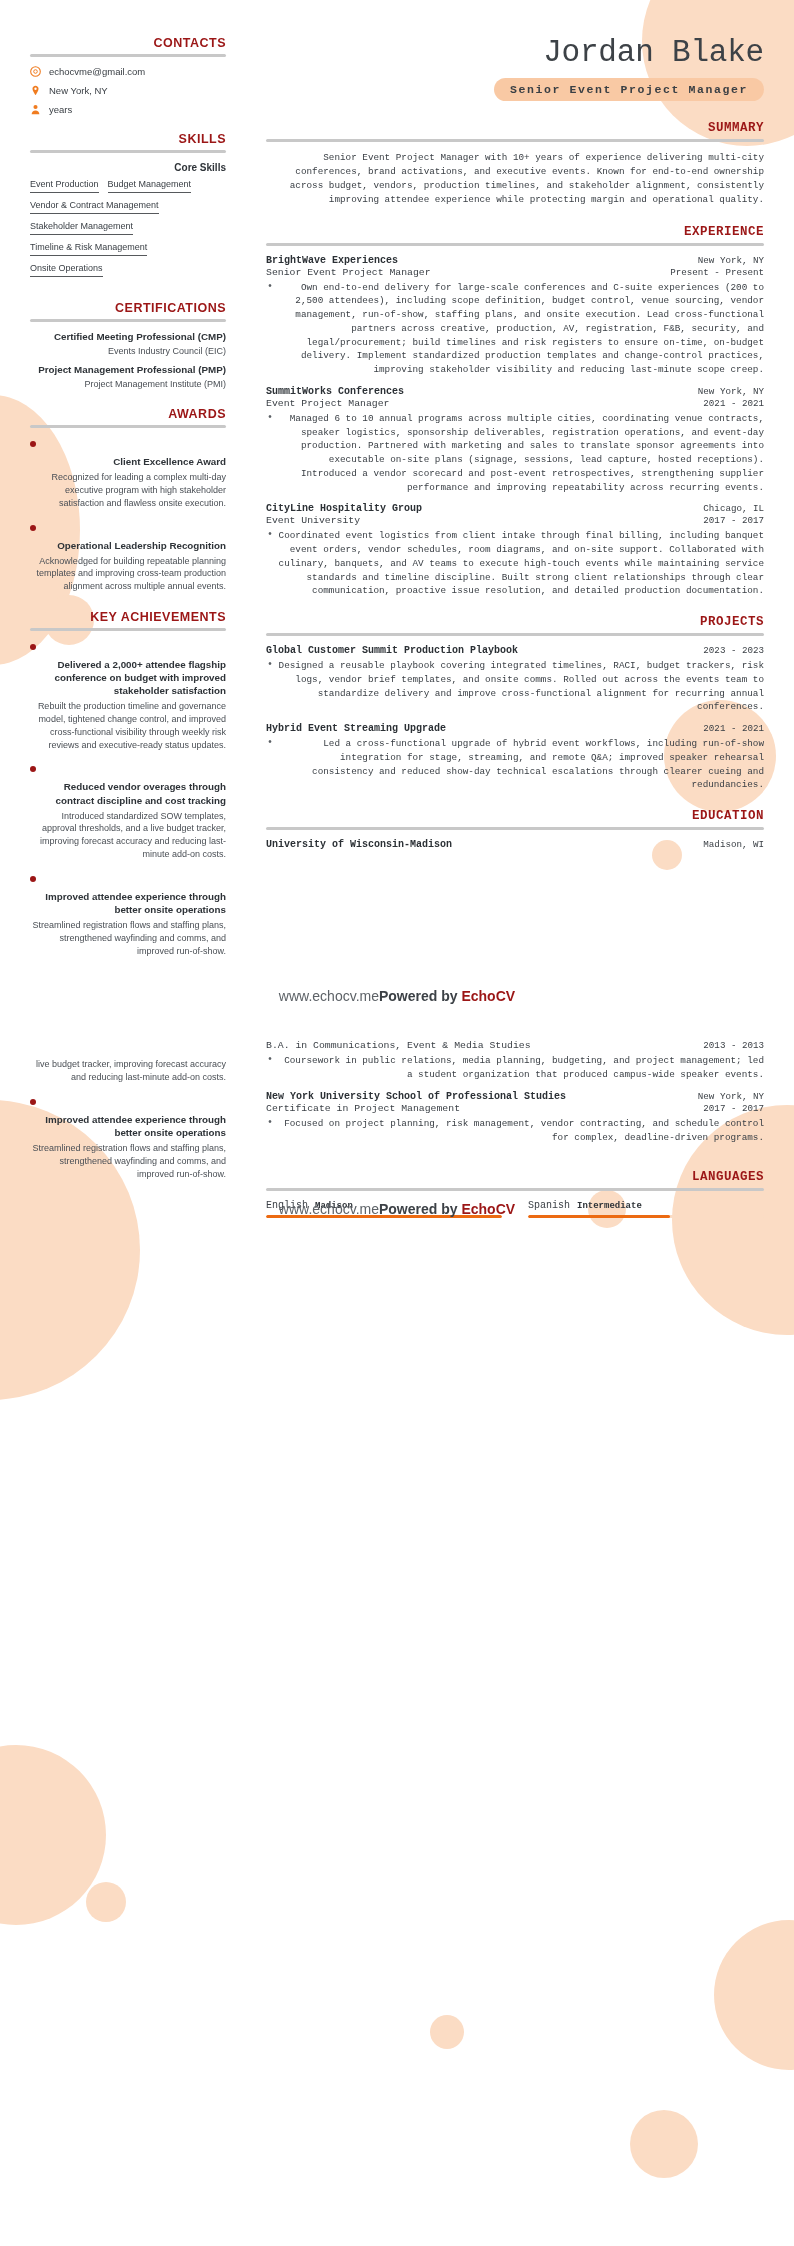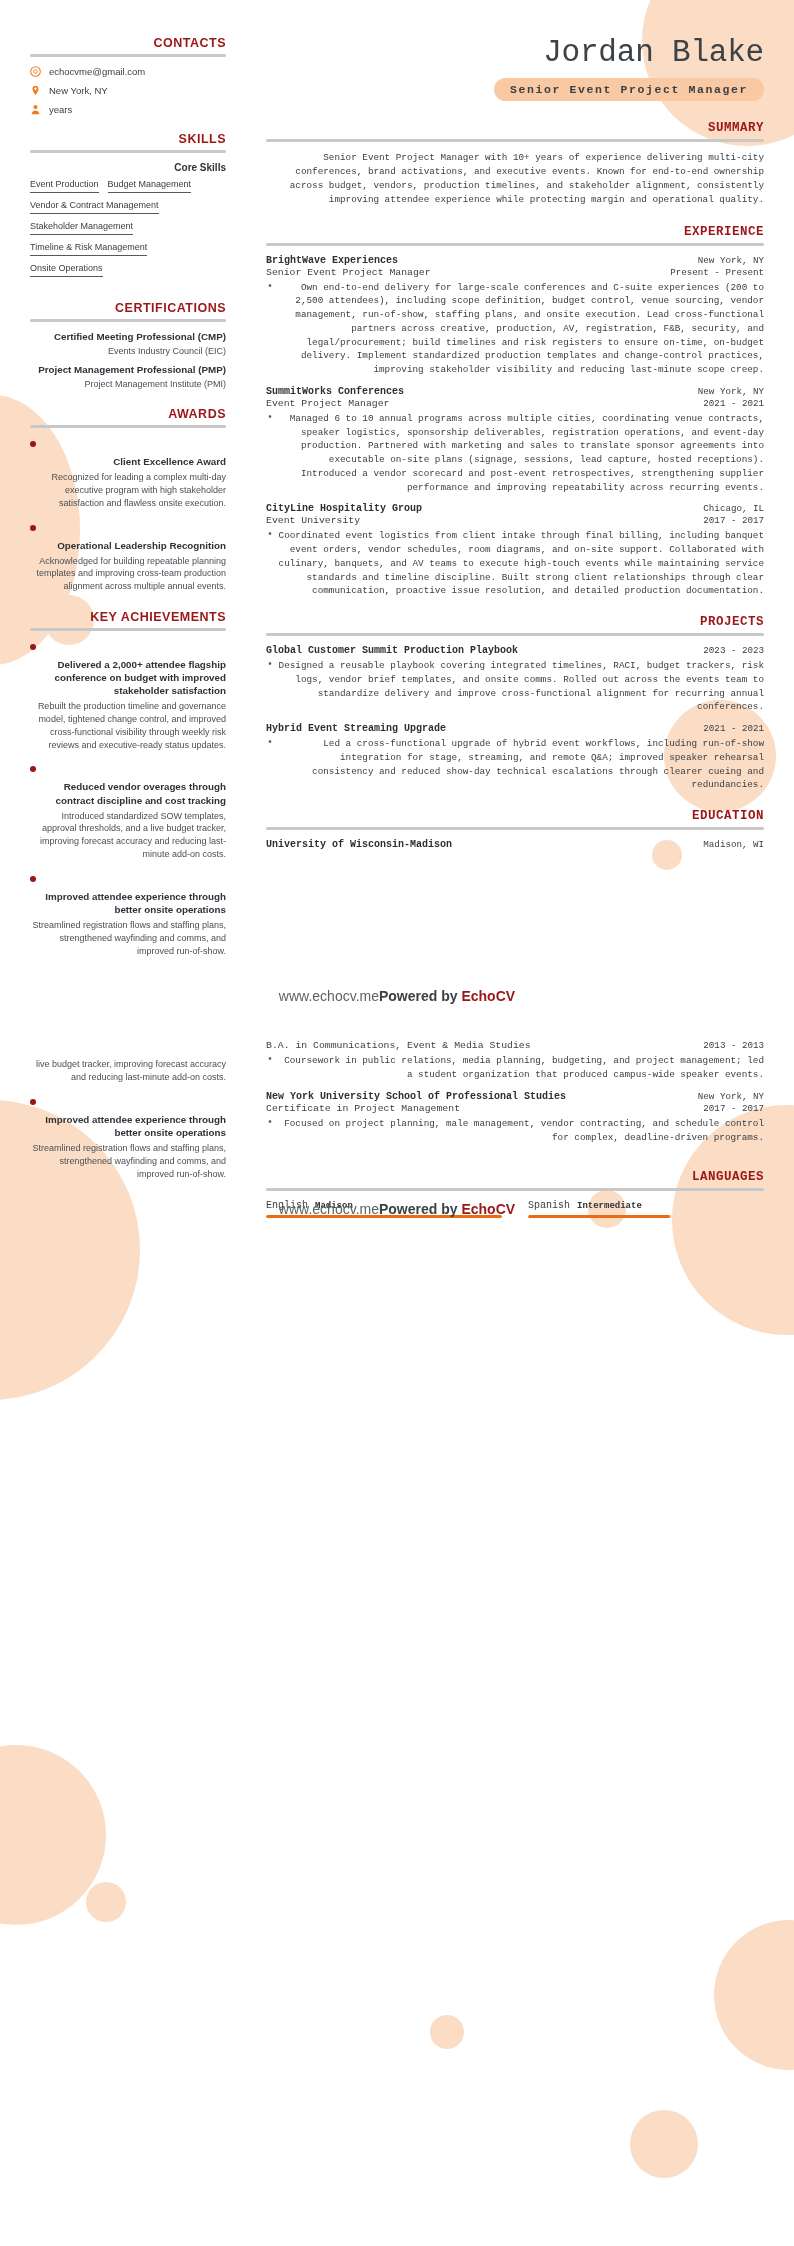--- a/index.html
+++ b/index.html
@@ -375,21 +375,21 @@
         <div class="entry">
           <div class="entry-top">
             <span class="org">New York University School of Professional Studies</span>
             <span class="loc">New York, NY</span>
           </div>
           <div class="entry-mid">
             <span class="role">Certificate in Project Management</span>
             <span class="dates">2017 - 2017</span>
           </div>
           <ul class="pts">
-            <li>Focused on project planning, male management, vendor contracting, and schedule control for complex, deadline-driven programs.</li>
+            <li>Focused on project planning, risk management, vendor contracting, and schedule control for complex, deadline-driven programs.</li>
           </ul>
         </div>
 
         <div class="sec" style="margin-top:26px">
           <div class="sec-h">LANGUAGES</div>
           <div class="sec-rule"></div>
           <div class="lang-grid">
             <div class="lang">
               <div class="lang-row">
                 <span class="lang-name">English</span>

